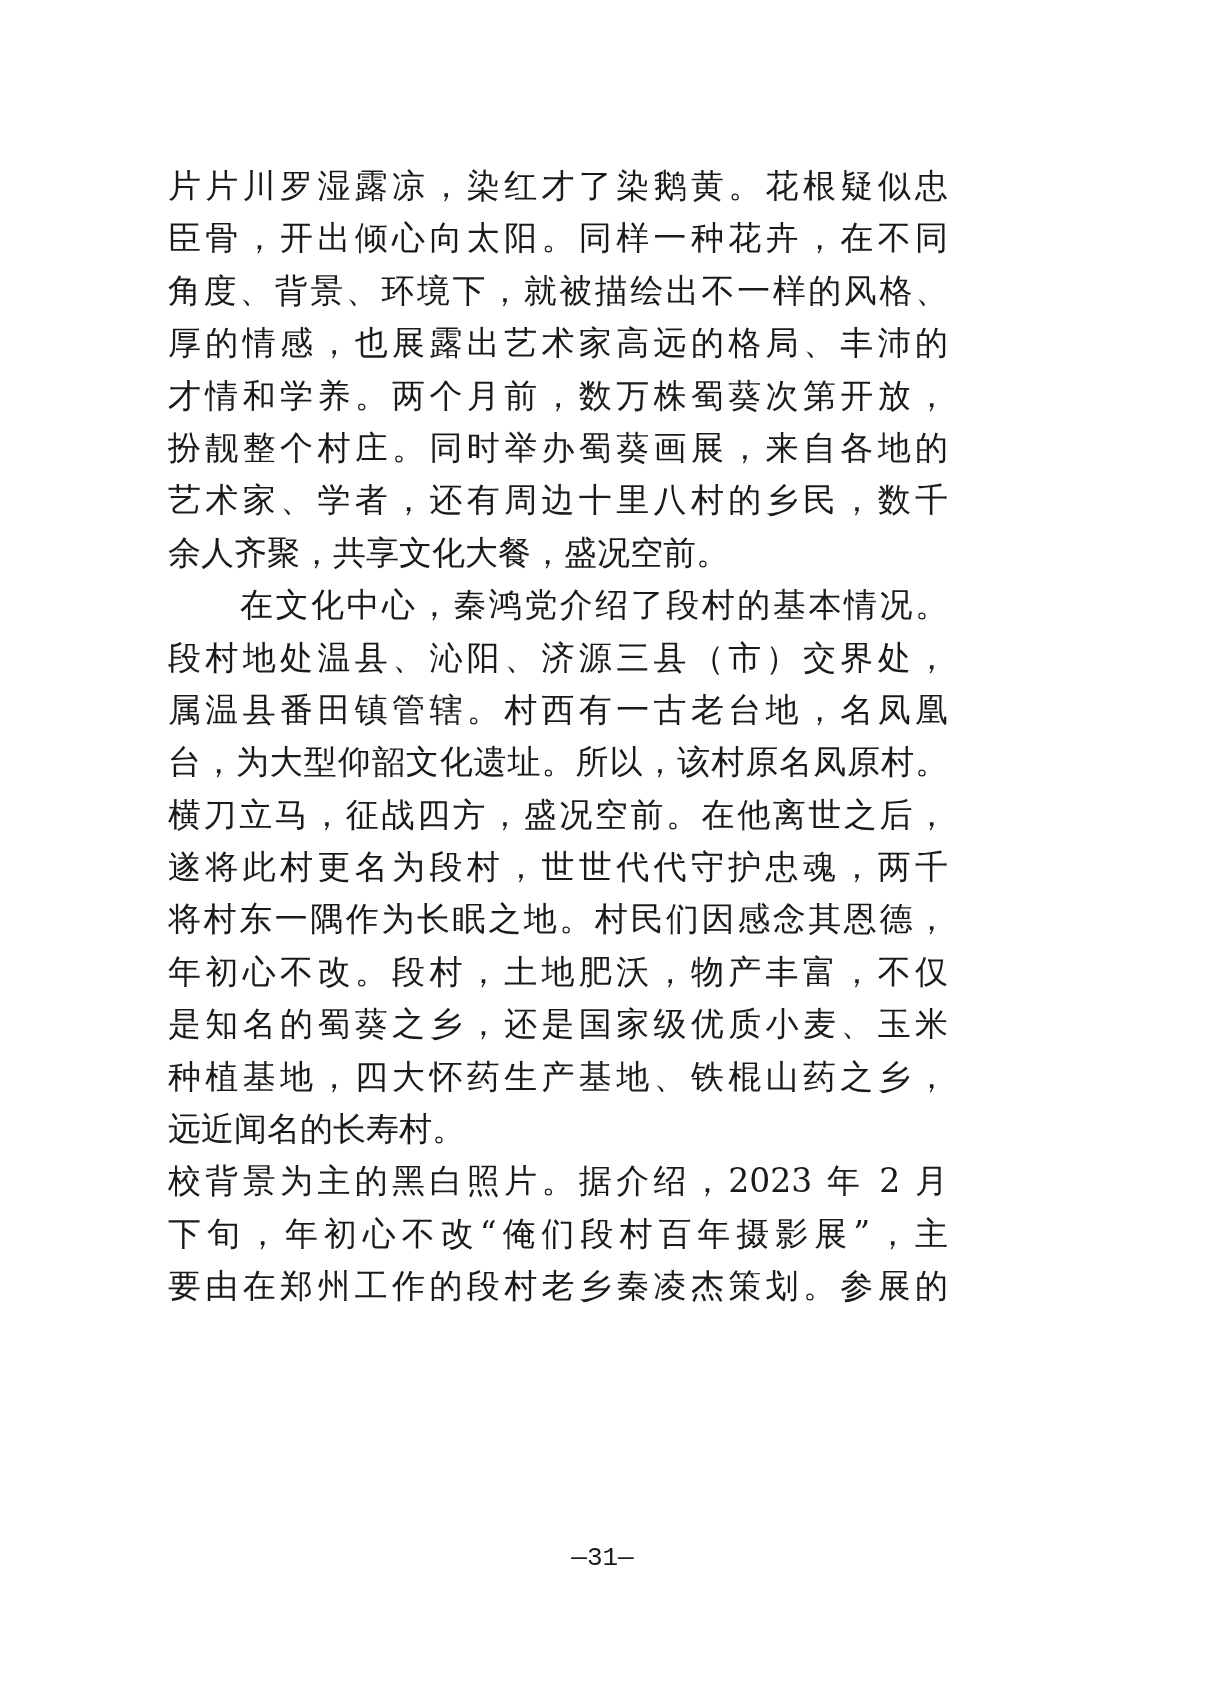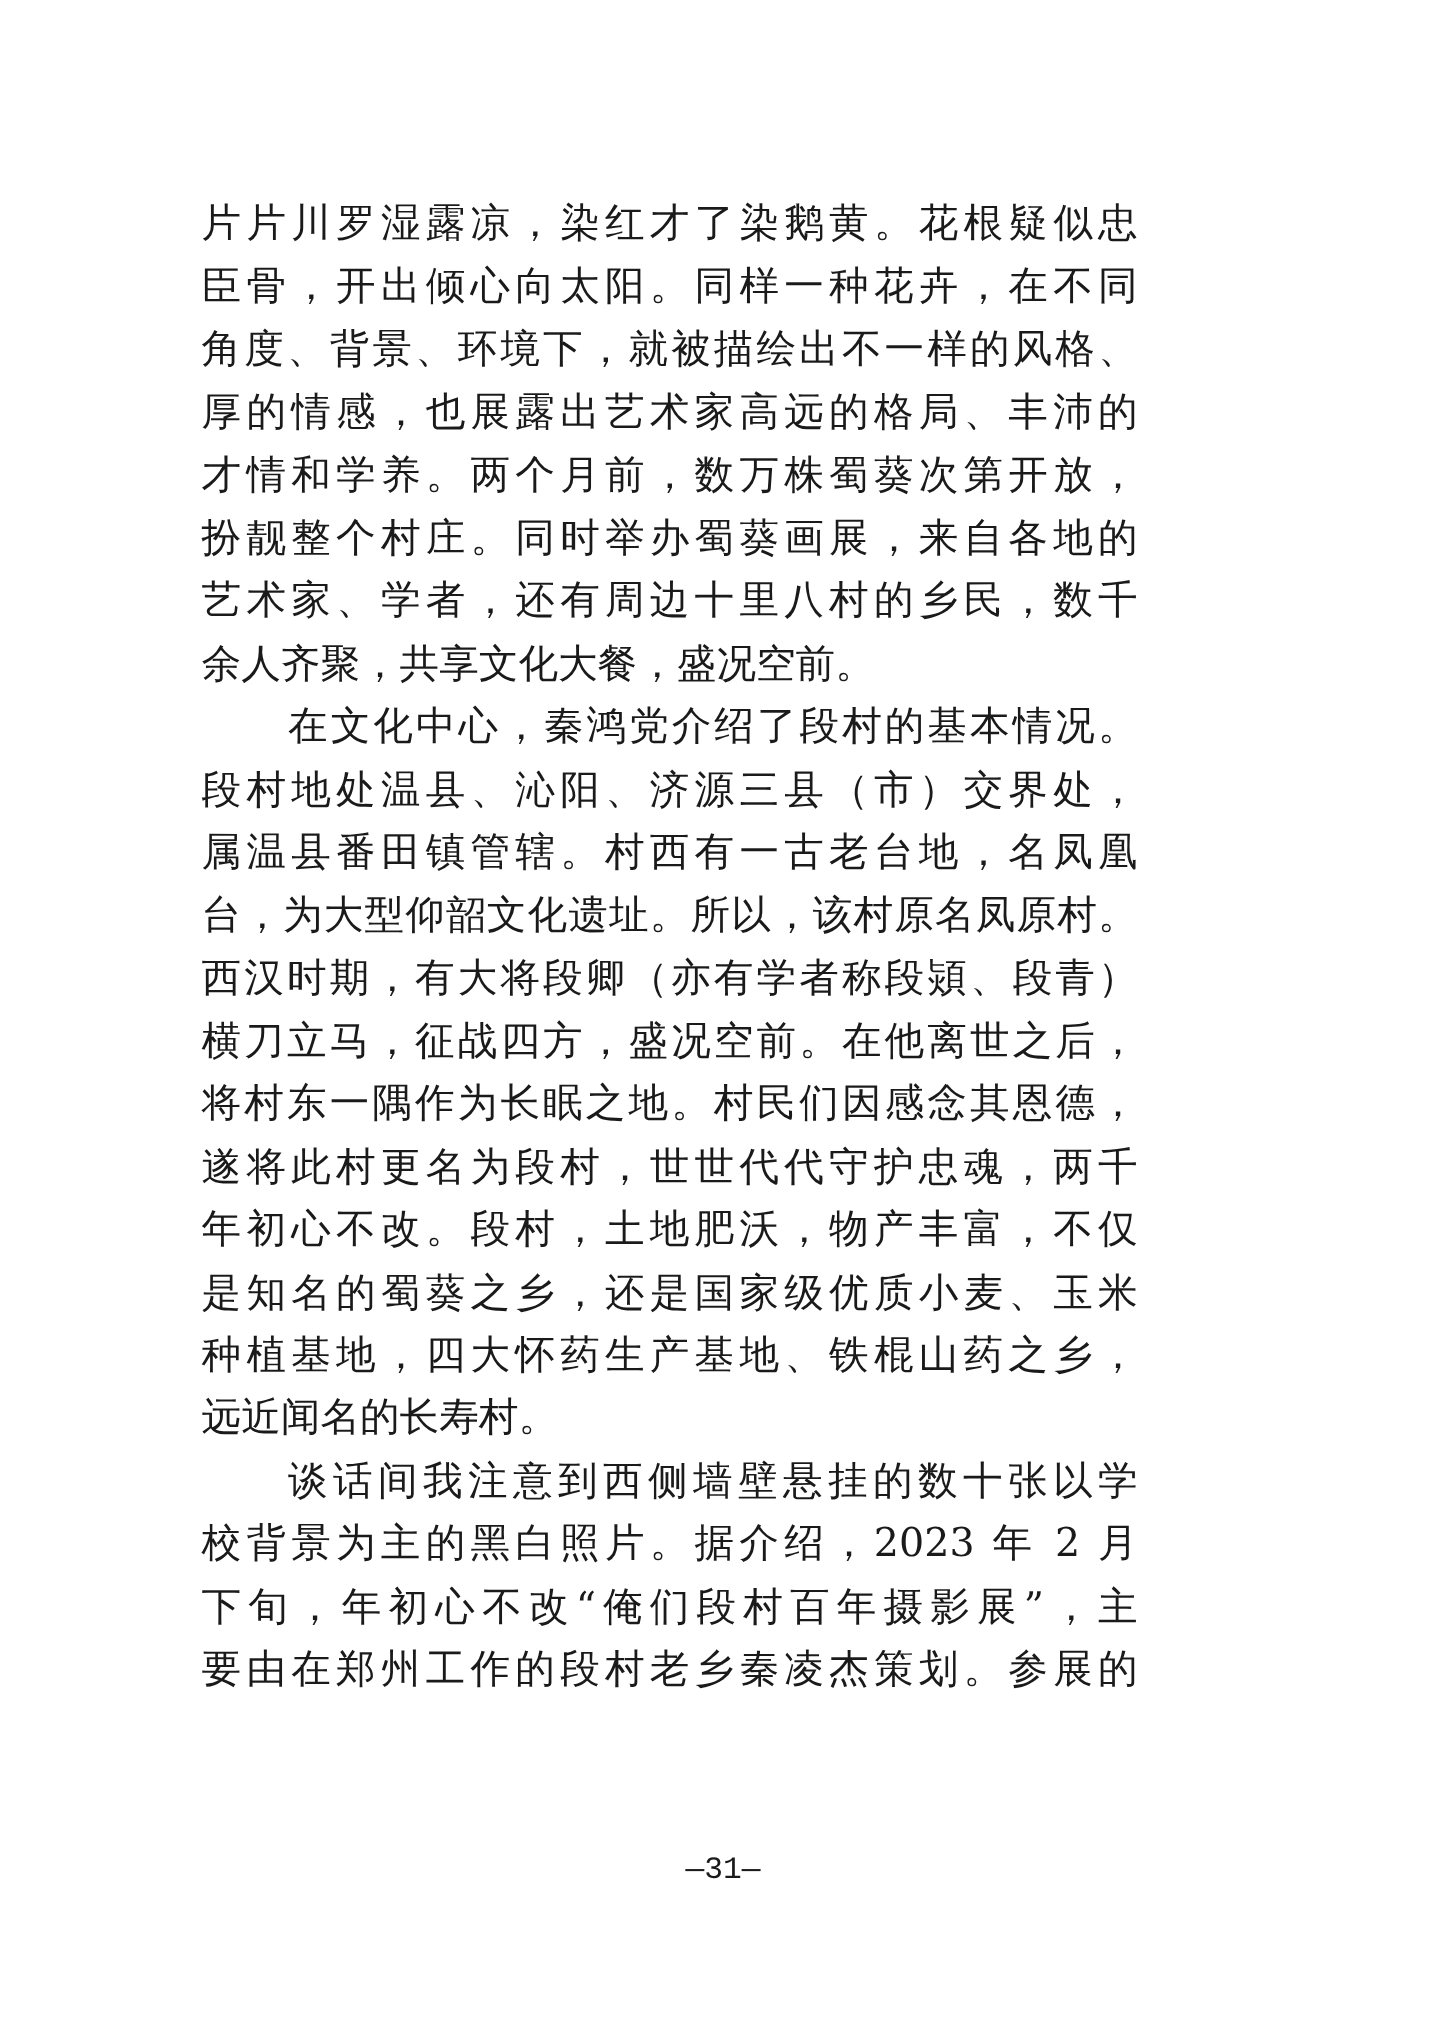--- a/index.html
+++ b/index.html
@@ -71,32 +71,30 @@
       <div class="line">扮靓整个村庄。同时举办蜀葵画展，来自各地的</div>
       <div class="line">艺术家、学者，还有周边十里八村的乡民，数千</div>
       <div class="line last">余人齐聚，共享文化大餐，盛况空前。</div>
     </div>
 
     <div>
       <div class="line indent">在文化中心，秦鸿党介绍了段村的基本情况。</div>
       <div class="line">段村地处温县、沁阳、济源三县（市）交界处，</div>
       <div class="line">属温县番田镇管辖。村西有一古老台地，名凤凰</div>
       <div class="line">台，为大型仰韶文化遗址。所以，该村原名凤原村。</div>
-      <div class="line">西汉时期，有大将段卿（亦有学者称段熲、段青）</div>
       <div class="line">横刀立马，征战四方，盛况空前。在他离世之后，</div>
+      <div class="line">遂将此村更名为段村，世世代代守护忠魂，两千</div>
       <div class="line">将村东一隅作为长眠之地。村民们因感念其恩德，</div>
-      <div class="line">遂将此村更名为段村，世世代代守护忠魂，两千</div>
       <div class="line">年初心不改。段村，土地肥沃，物产丰富，不仅</div>
       <div class="line">是知名的蜀葵之乡，还是国家级优质小麦、玉米</div>
       <div class="line">种植基地，四大怀药生产基地、铁棍山药之乡，</div>
       <div class="line last">远近闻名的长寿村。</div>
     </div>
 
     <div>
-      <div class="line indent">谈话间我注意到西侧墙壁悬挂的数十张以学</div>
       <div class="line">校背景为主的黑白照片。据介绍，2023 年 2 月</div>
       <div class="line">下旬，年初心不改“俺们段村百年摄影展”，主</div>
       <div class="line">要由在郑州工作的段村老乡秦凌杰策划。参展的</div>
     </div>
 
   </div>
 
   <div class="page-number">—31—</div>
 </div>
 

